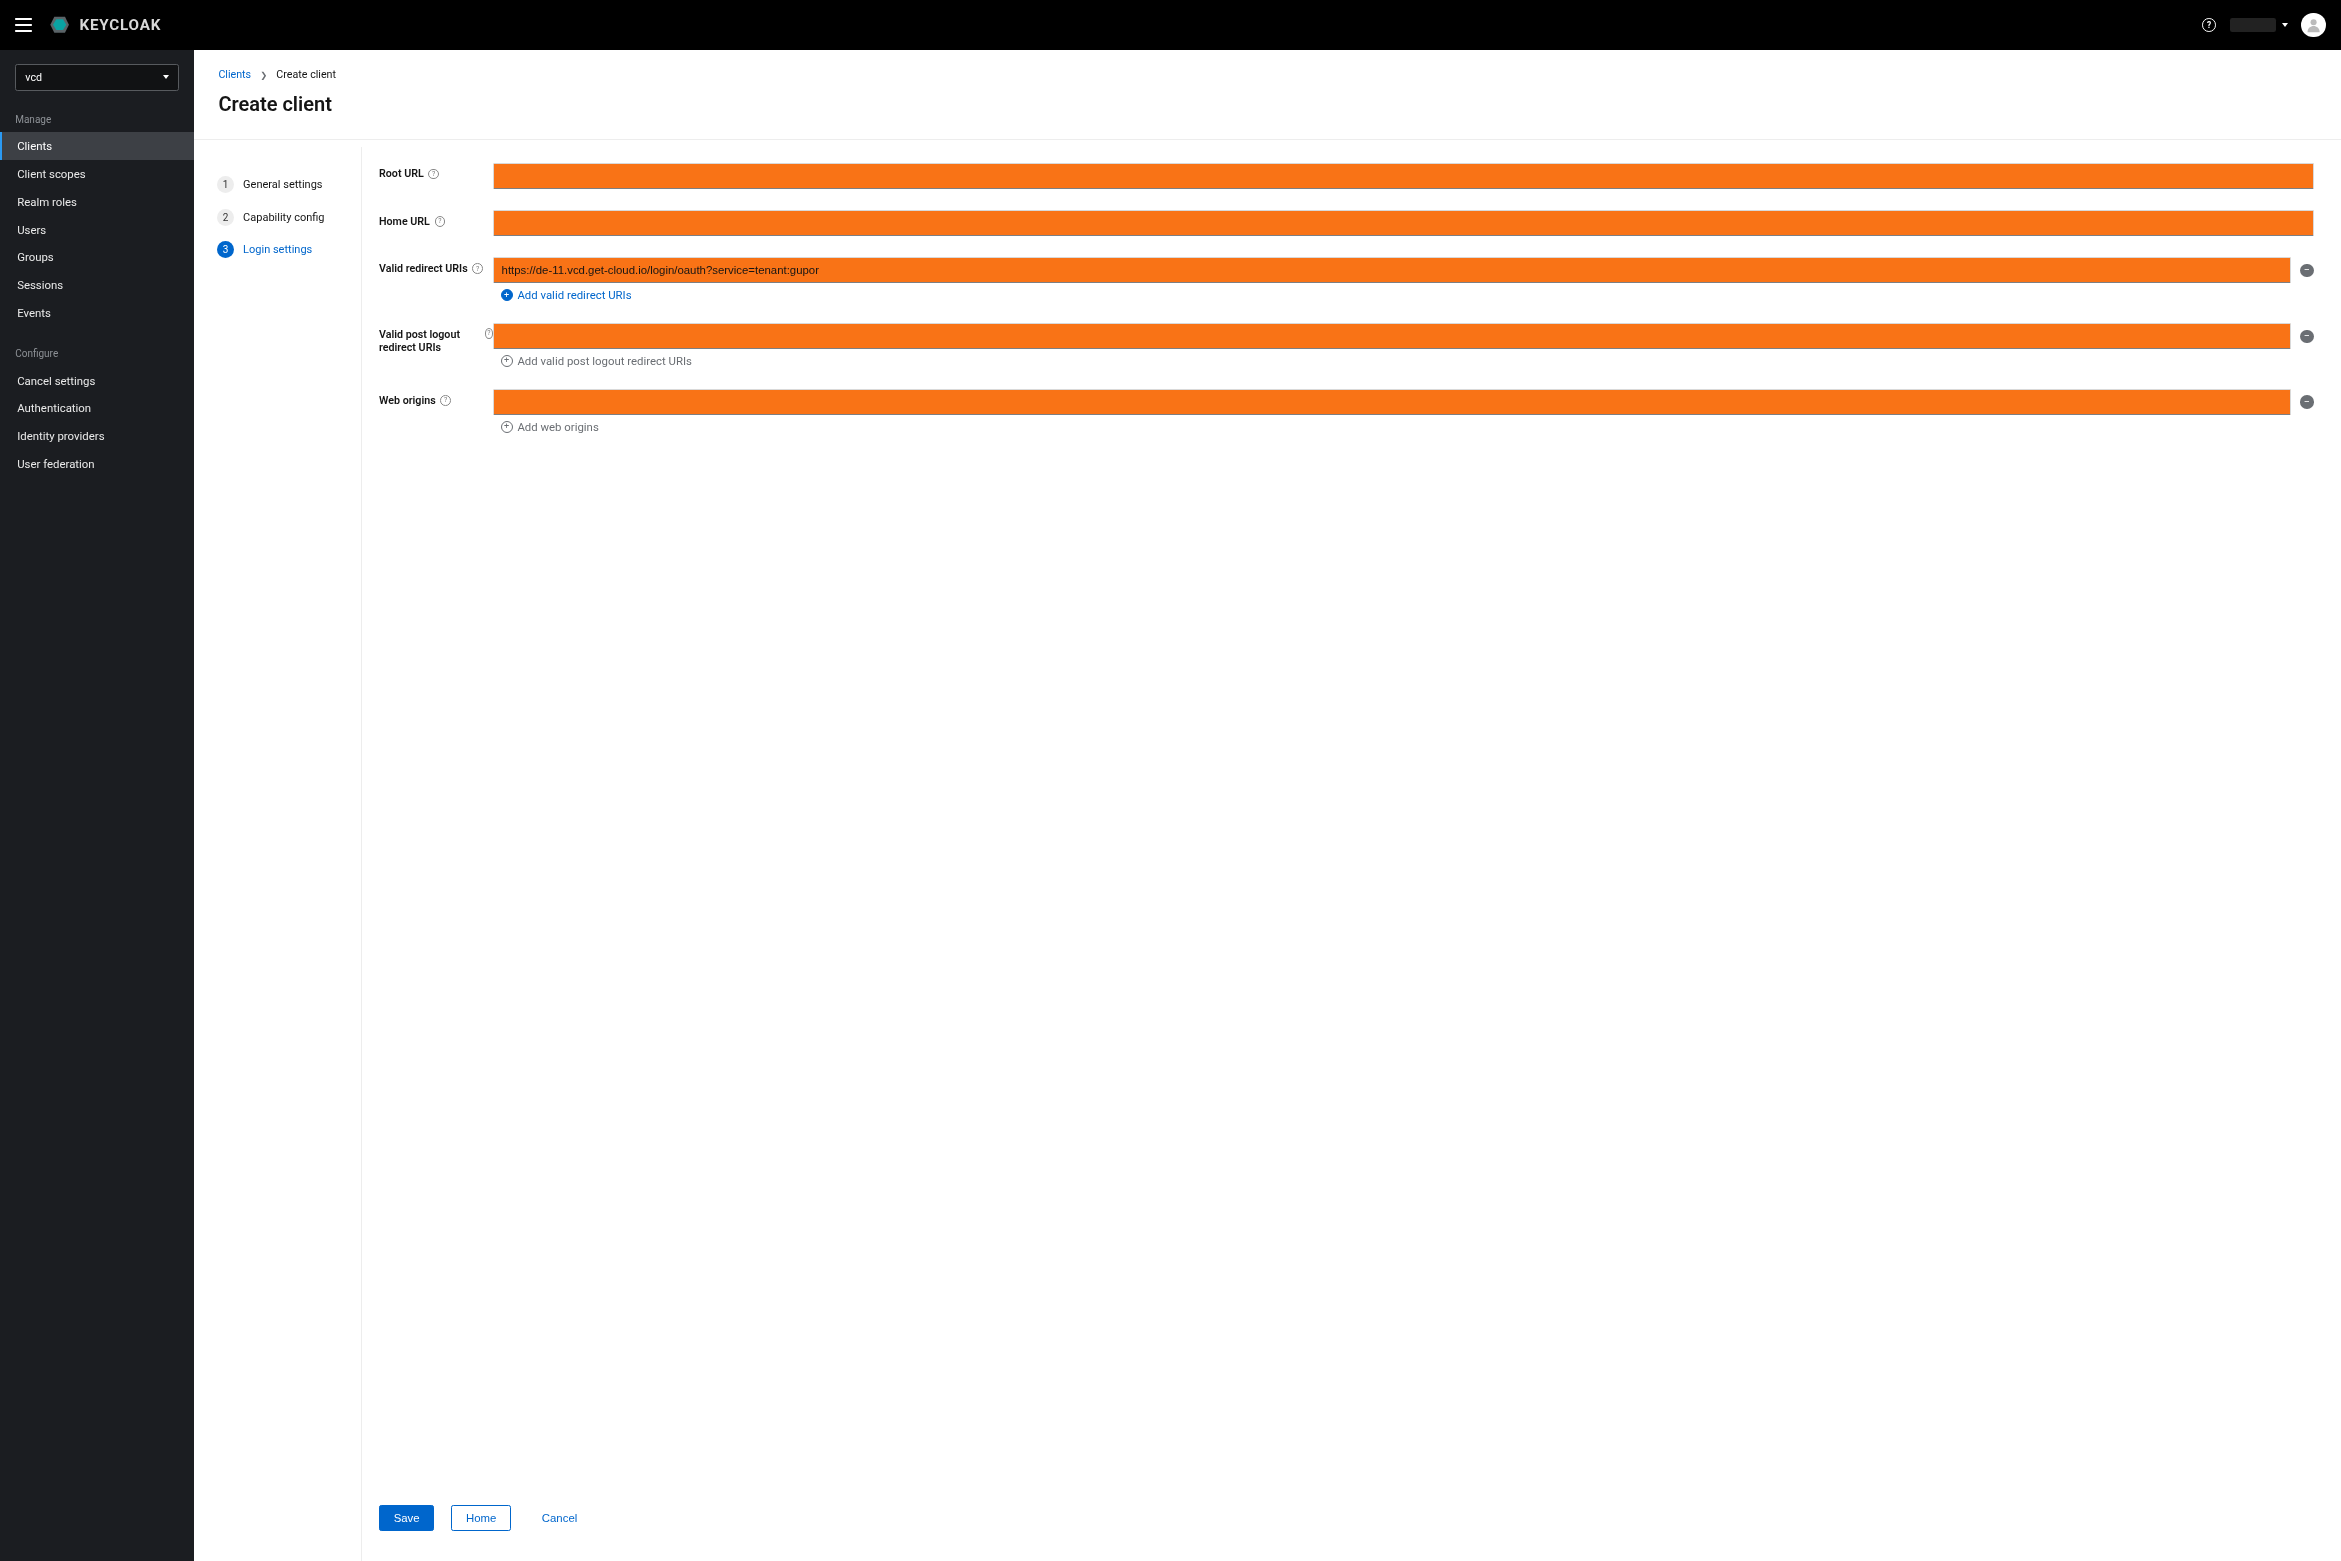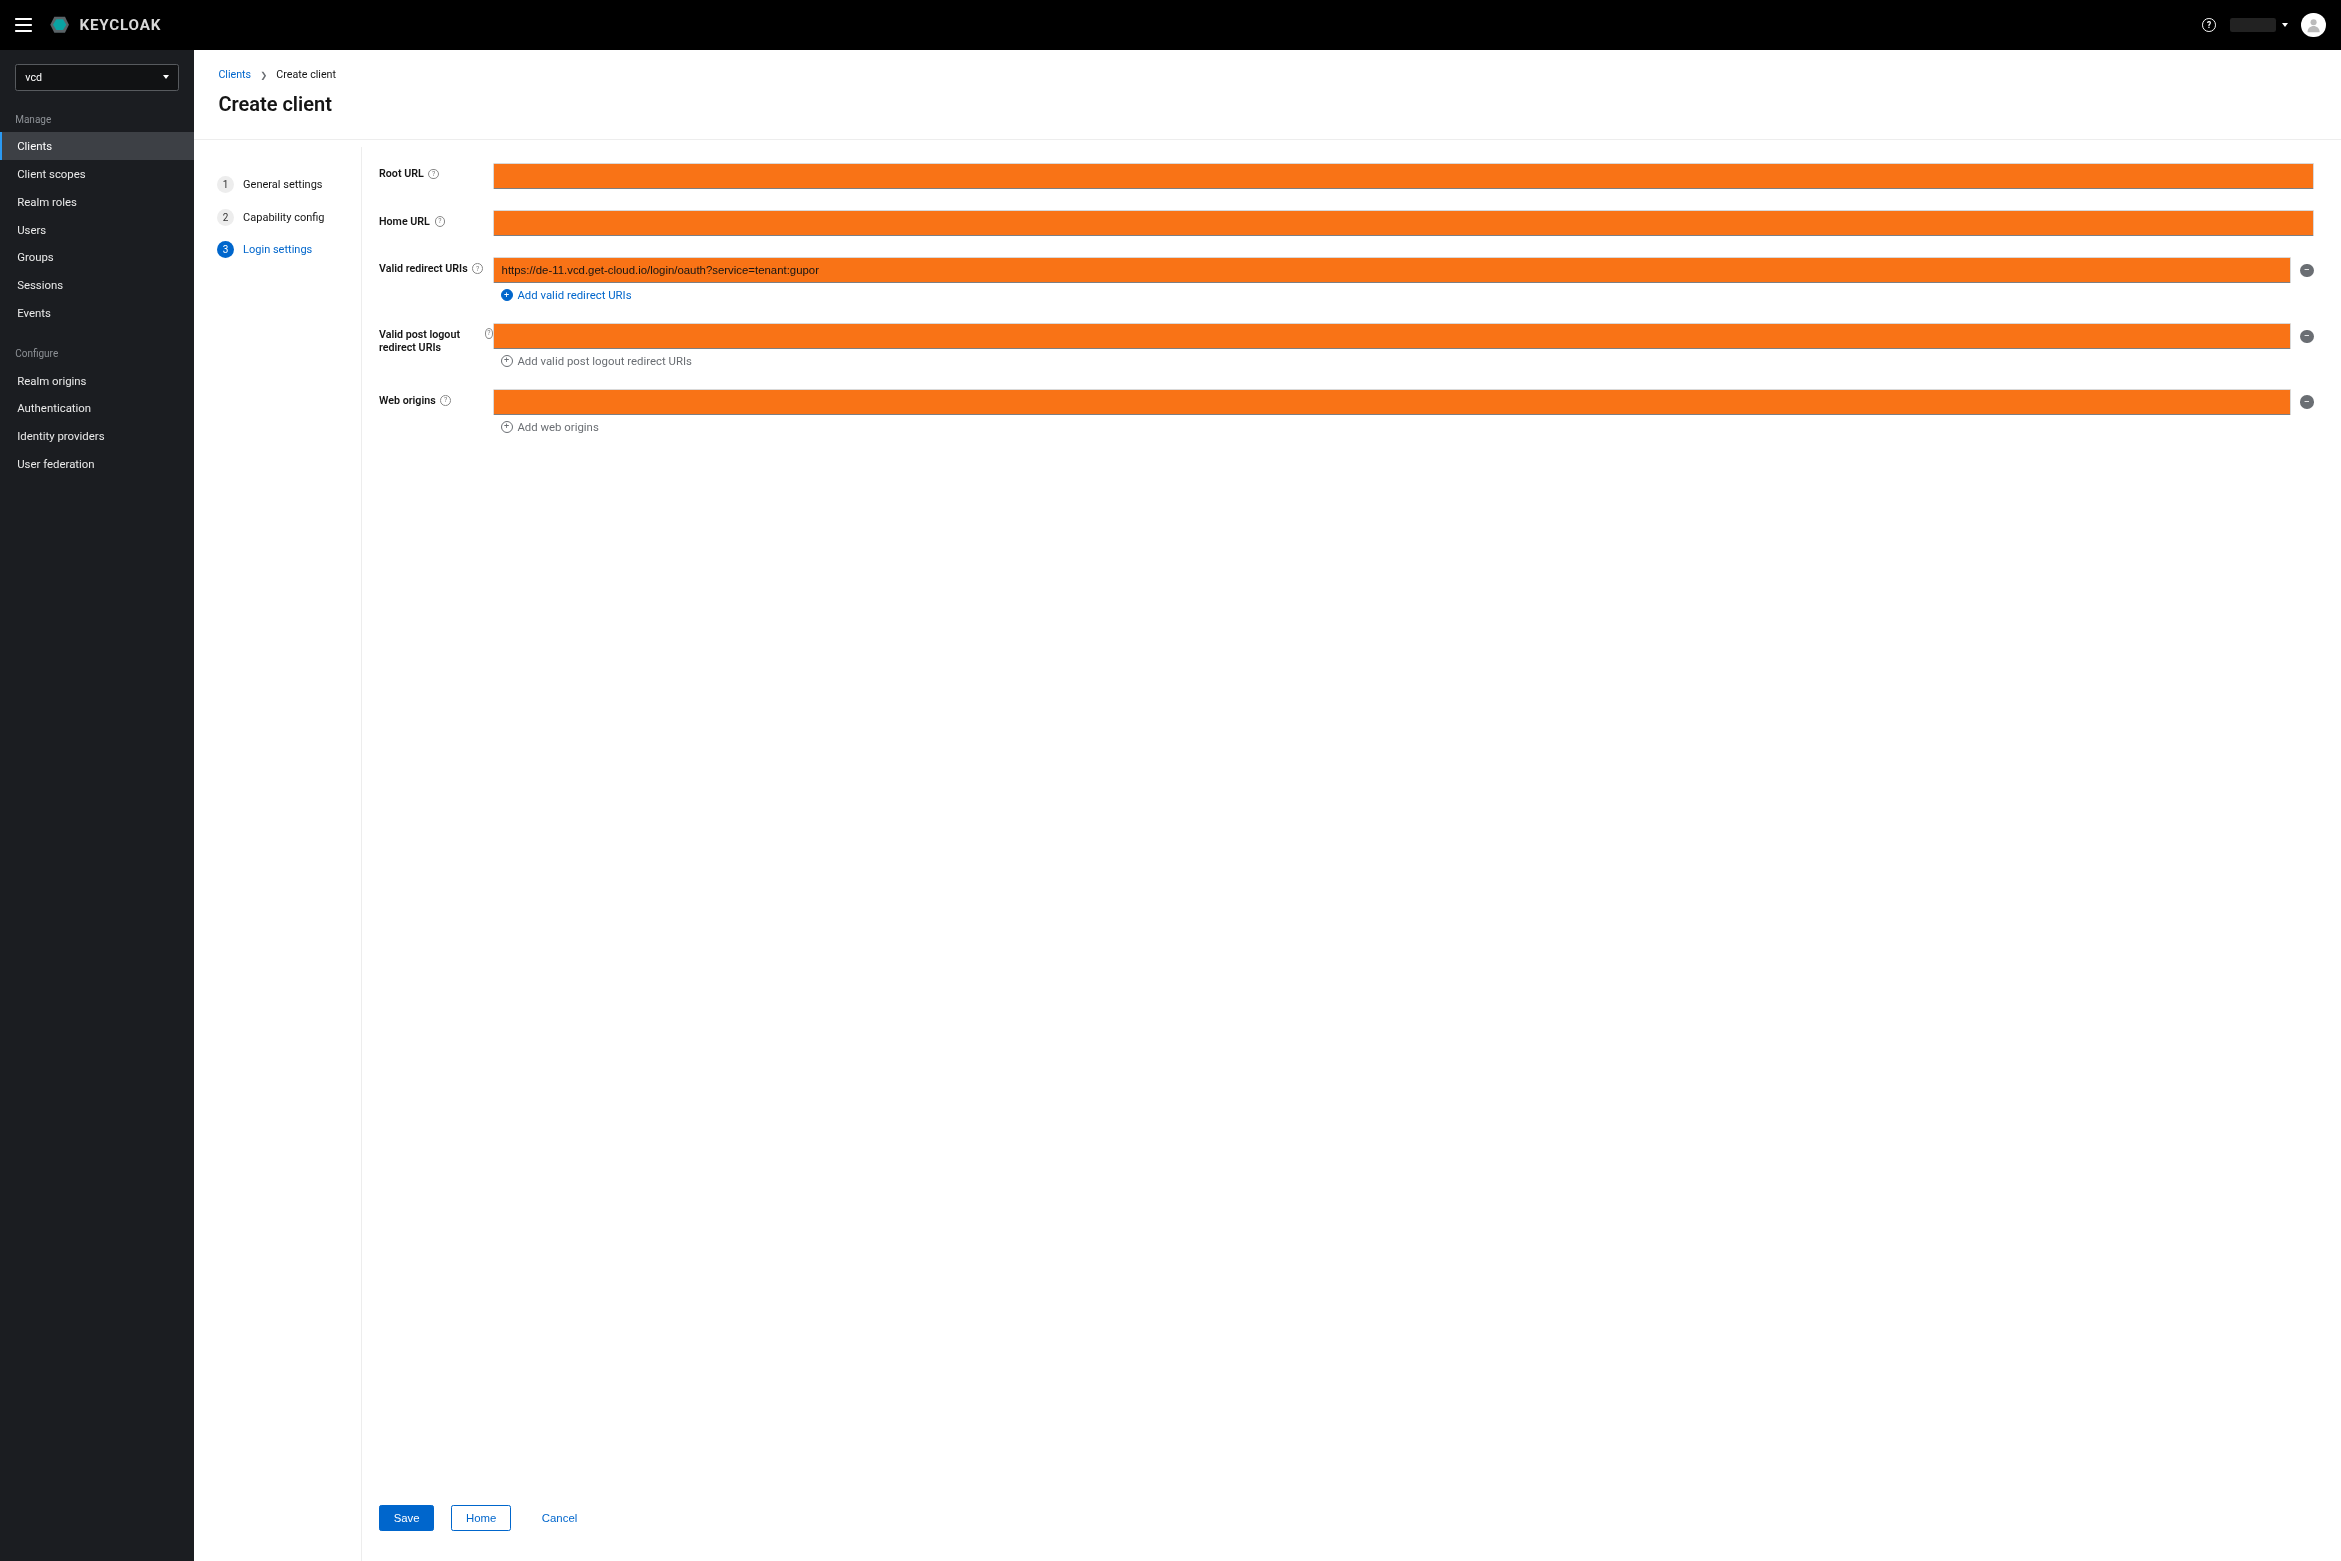--- a/index.html
+++ b/index.html
@@ -183,21 +183,21 @@
     <div class="sb-section-title">Manage</div>
     <div class="sb-item active"><span>Clients</span></div>
     <div class="sb-item"><span>Client scopes</span></div>
     <div class="sb-item"><span>Realm roles</span></div>
     <div class="sb-item"><span>Users</span></div>
     <div class="sb-item"><span>Groups</span></div>
     <div class="sb-item"><span>Sessions</span></div>
     <div class="sb-item"><span>Events</span></div>
 
     <div class="sb-section-title" style="margin-top:12.2px">Configure</div>
-    <div class="sb-item"><span>Realm origins</span></div>
+    <div class="sb-item"><span>Cancel settings</span></div>
     <div class="sb-item"><span>Authentication</span></div>
     <div class="sb-item"><span>Identity providers</span></div>
     <div class="sb-item"><span>User federation</span></div>
   </div>
 
   <div class="main">
     <div class="breadcrumb">
       <a>Clients</a>
       <span class="sep">❯</span>
       <span class="current">Create client</span>

